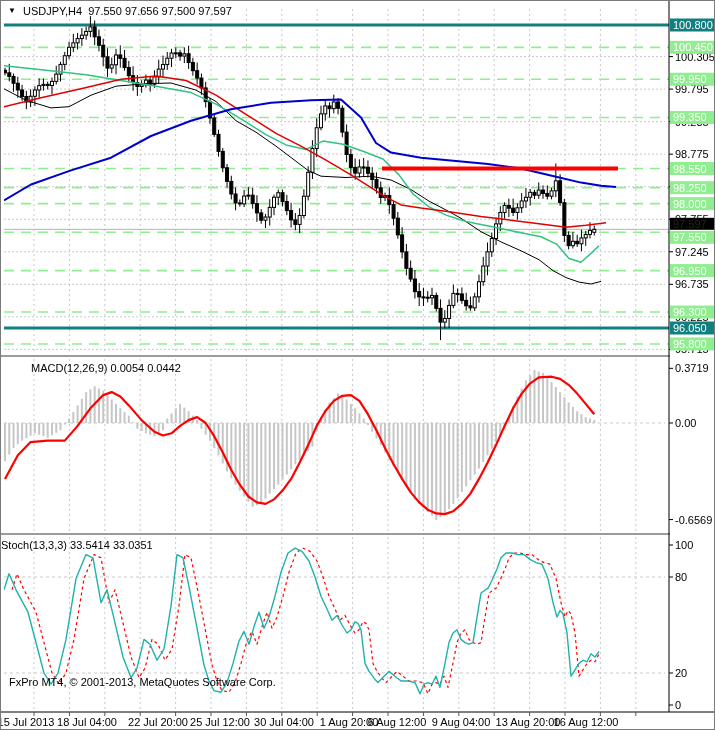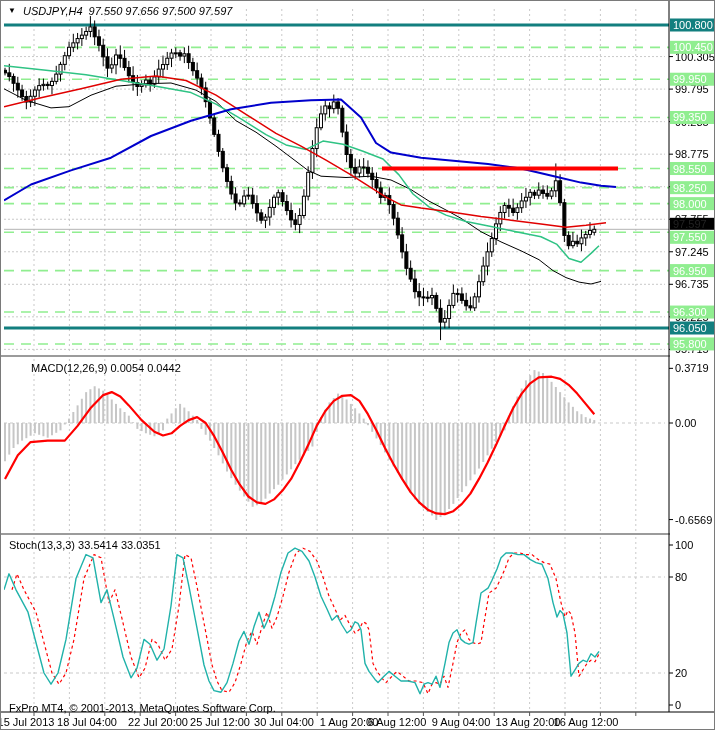--- a/index.html
+++ b/index.html
@@ -3,25 +3,25 @@
 <meta charset="utf-8">
 <style>
   html,body{margin:0;padding:0;background:#fff;}
   #chart-root{
     position:relative;width:715px;height:730px;background:#fff;
     font-family:"Liberation Sans","DejaVu Sans",sans-serif;
     border:1px solid #7a7a7a;box-sizing:border-box;overflow:hidden;
   }
   #chart-svg{position:absolute;left:0;top:0;}
   .ttl{position:absolute;font-size:11px;color:#000;white-space:pre;line-height:12px;}
-  #main-title{left:22px;top:4px;font-style:italic;}
+  #main-title{left:22px;top:4px;}
   #dd-arrow{position:absolute;left:7px;top:4px;font-size:8px;color:#000;}
   #macd-title{left:8px;top:361px;padding-left:22px;}
-  #stoch-title{left:8px;top:538px;text-align:center;}
-  #copyright{left:8px;top:701px;}
+  #stoch-title{left:0;top:538px;text-align:center;}
+  #copyright{left:8px;top:675px;}
   text{font-family:"Liberation Sans","DejaVu Sans",sans-serif;}
 </style>
 </head>
 <body>
 
 <div id="chart-root">
   <svg id="chart-svg" width="715" height="730">
       <rect x="0" y="0" width="715" height="730" fill="#fff"></rect>
       <g stroke="#c9c9c9" stroke-width="1" stroke-dasharray="2,3">
         <line x1="33" y1="8" x2="33" y2="352"></line>

